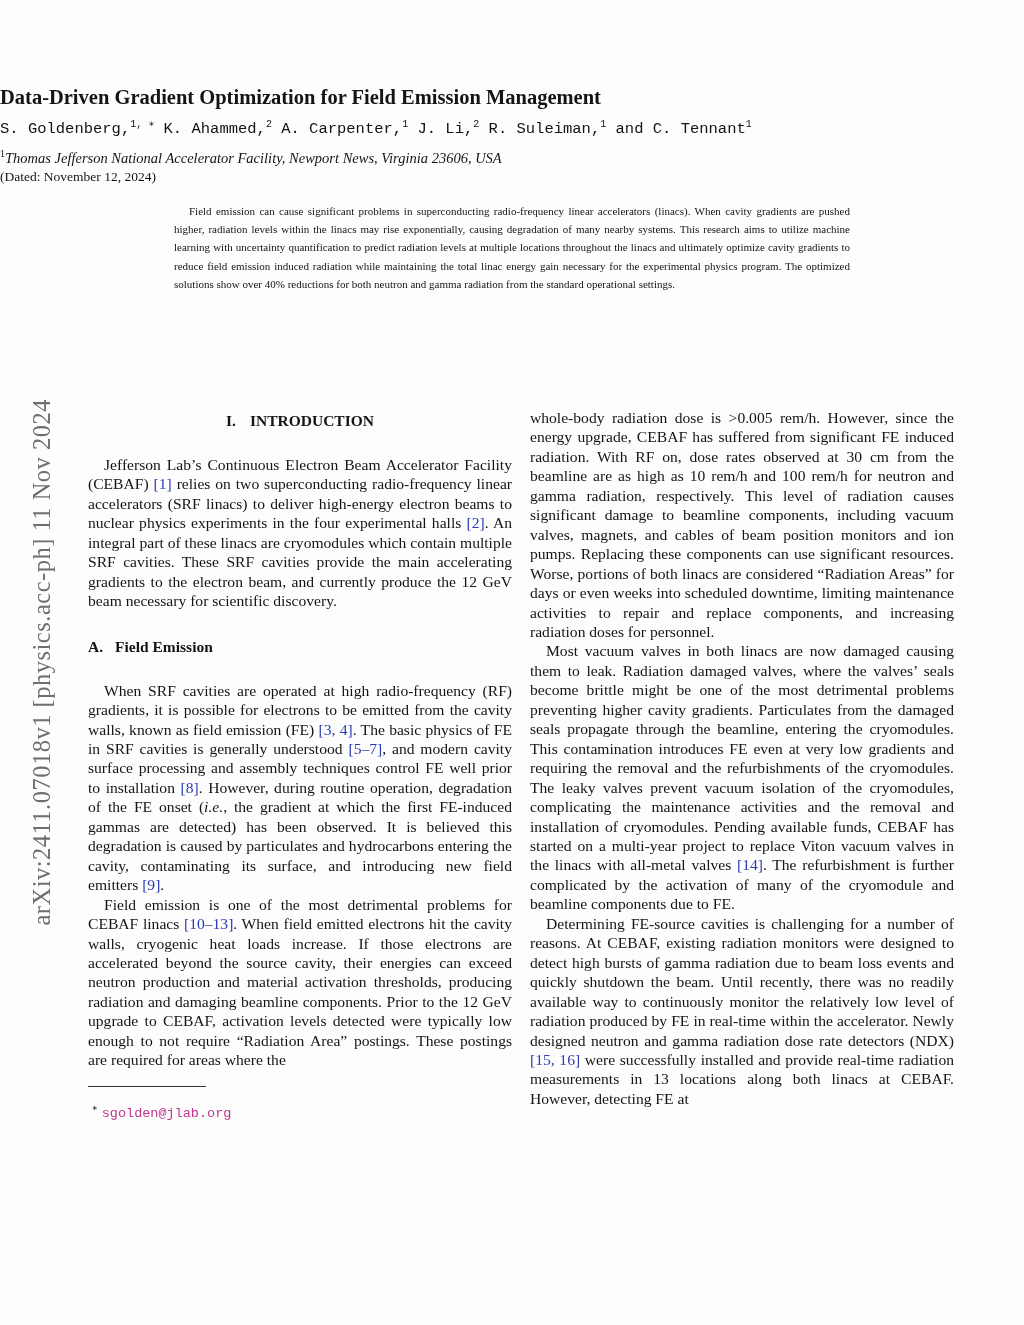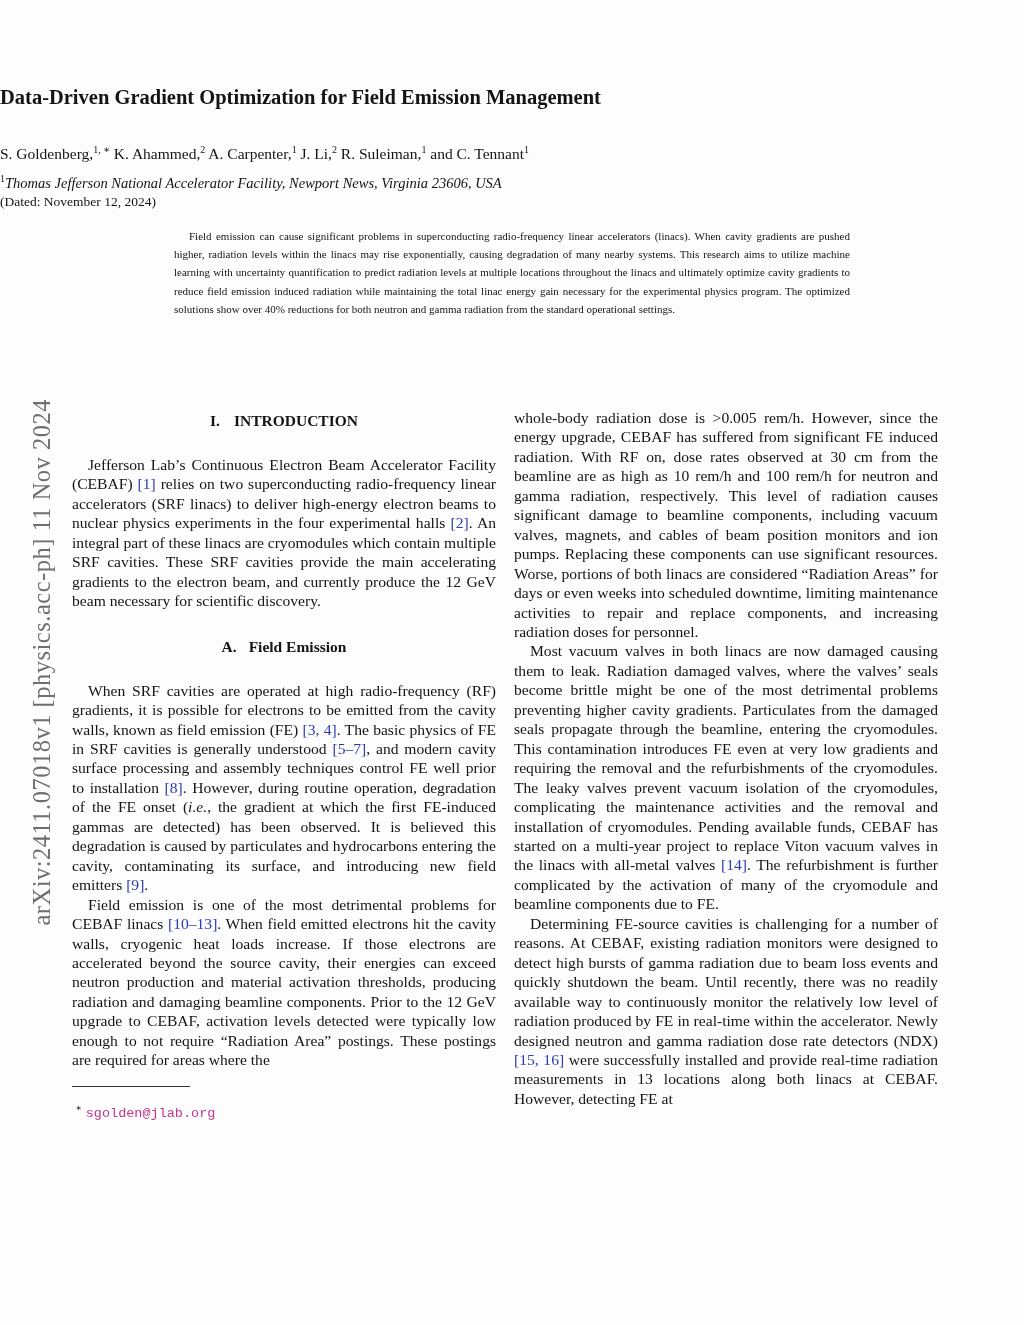--- a/index.html
+++ b/index.html
@@ -24,50 +24,50 @@
     transform:rotate(180deg);
     font-size:24.5px;
     color:var(--watermark,#6e6e6e);
     letter-spacing:0.5px;
     white-space:nowrap;
   }
 
   
   .header { padding-top:84px; text-align:left; }
   .title { font-size:20.5px; font-weight:bold; line-height:26px; }
-  .authors { margin-top:30px; font-size:15.5px; line-height:20px; }
+  .authors { margin-top:5px; font-size:15.5px; line-height:20px;font-family:Liberation Mono, monospace; }
   .authors sup, .affil sup { font-size:10px; }
   .affils { margin-top:6px; }
   .affil { font-style:italic; font-size:14.5px; line-height:18px; }
   .affil sup { font-style:normal; }
   .dated { margin-top:2px; font-size:13.5px; }
 
   
   .abstract {
     width:676px; margin:17px auto 0;
     font-size:11px; line-height:18.2px;
     text-align:justify;
     text-indent:15px;
     hyphens:auto;
   }
 
   
   .columns {
-    position:absolute; left:72px; top:408px;
+    position:absolute; left:88px; top:408px;
     width:866px;
     display:flex; gap:18px;
   }
   .col { width:424px; }
   .sec-heading {
     text-align:center; font-weight:bold; font-size:15.5px;
     margin:4px 0 25px;
   }
   .sec-heading .sec-num { margin-right:14px; }
   .subsec-heading {
-    text-align:center; font-weight:bold; font-size:15.5px;
+    text-align:left; font-weight:bold; font-size:15.5px;
     margin:27px 0 25px;
   }
   .subsec-heading .sec-num { margin-right:12px; }
   .col p {
     font-size:15.6px; line-height:19.45px;
     text-align:justify;
     text-indent:16px;
     hyphens:auto;
   }
   .col p.no-indent { text-indent:0; }

